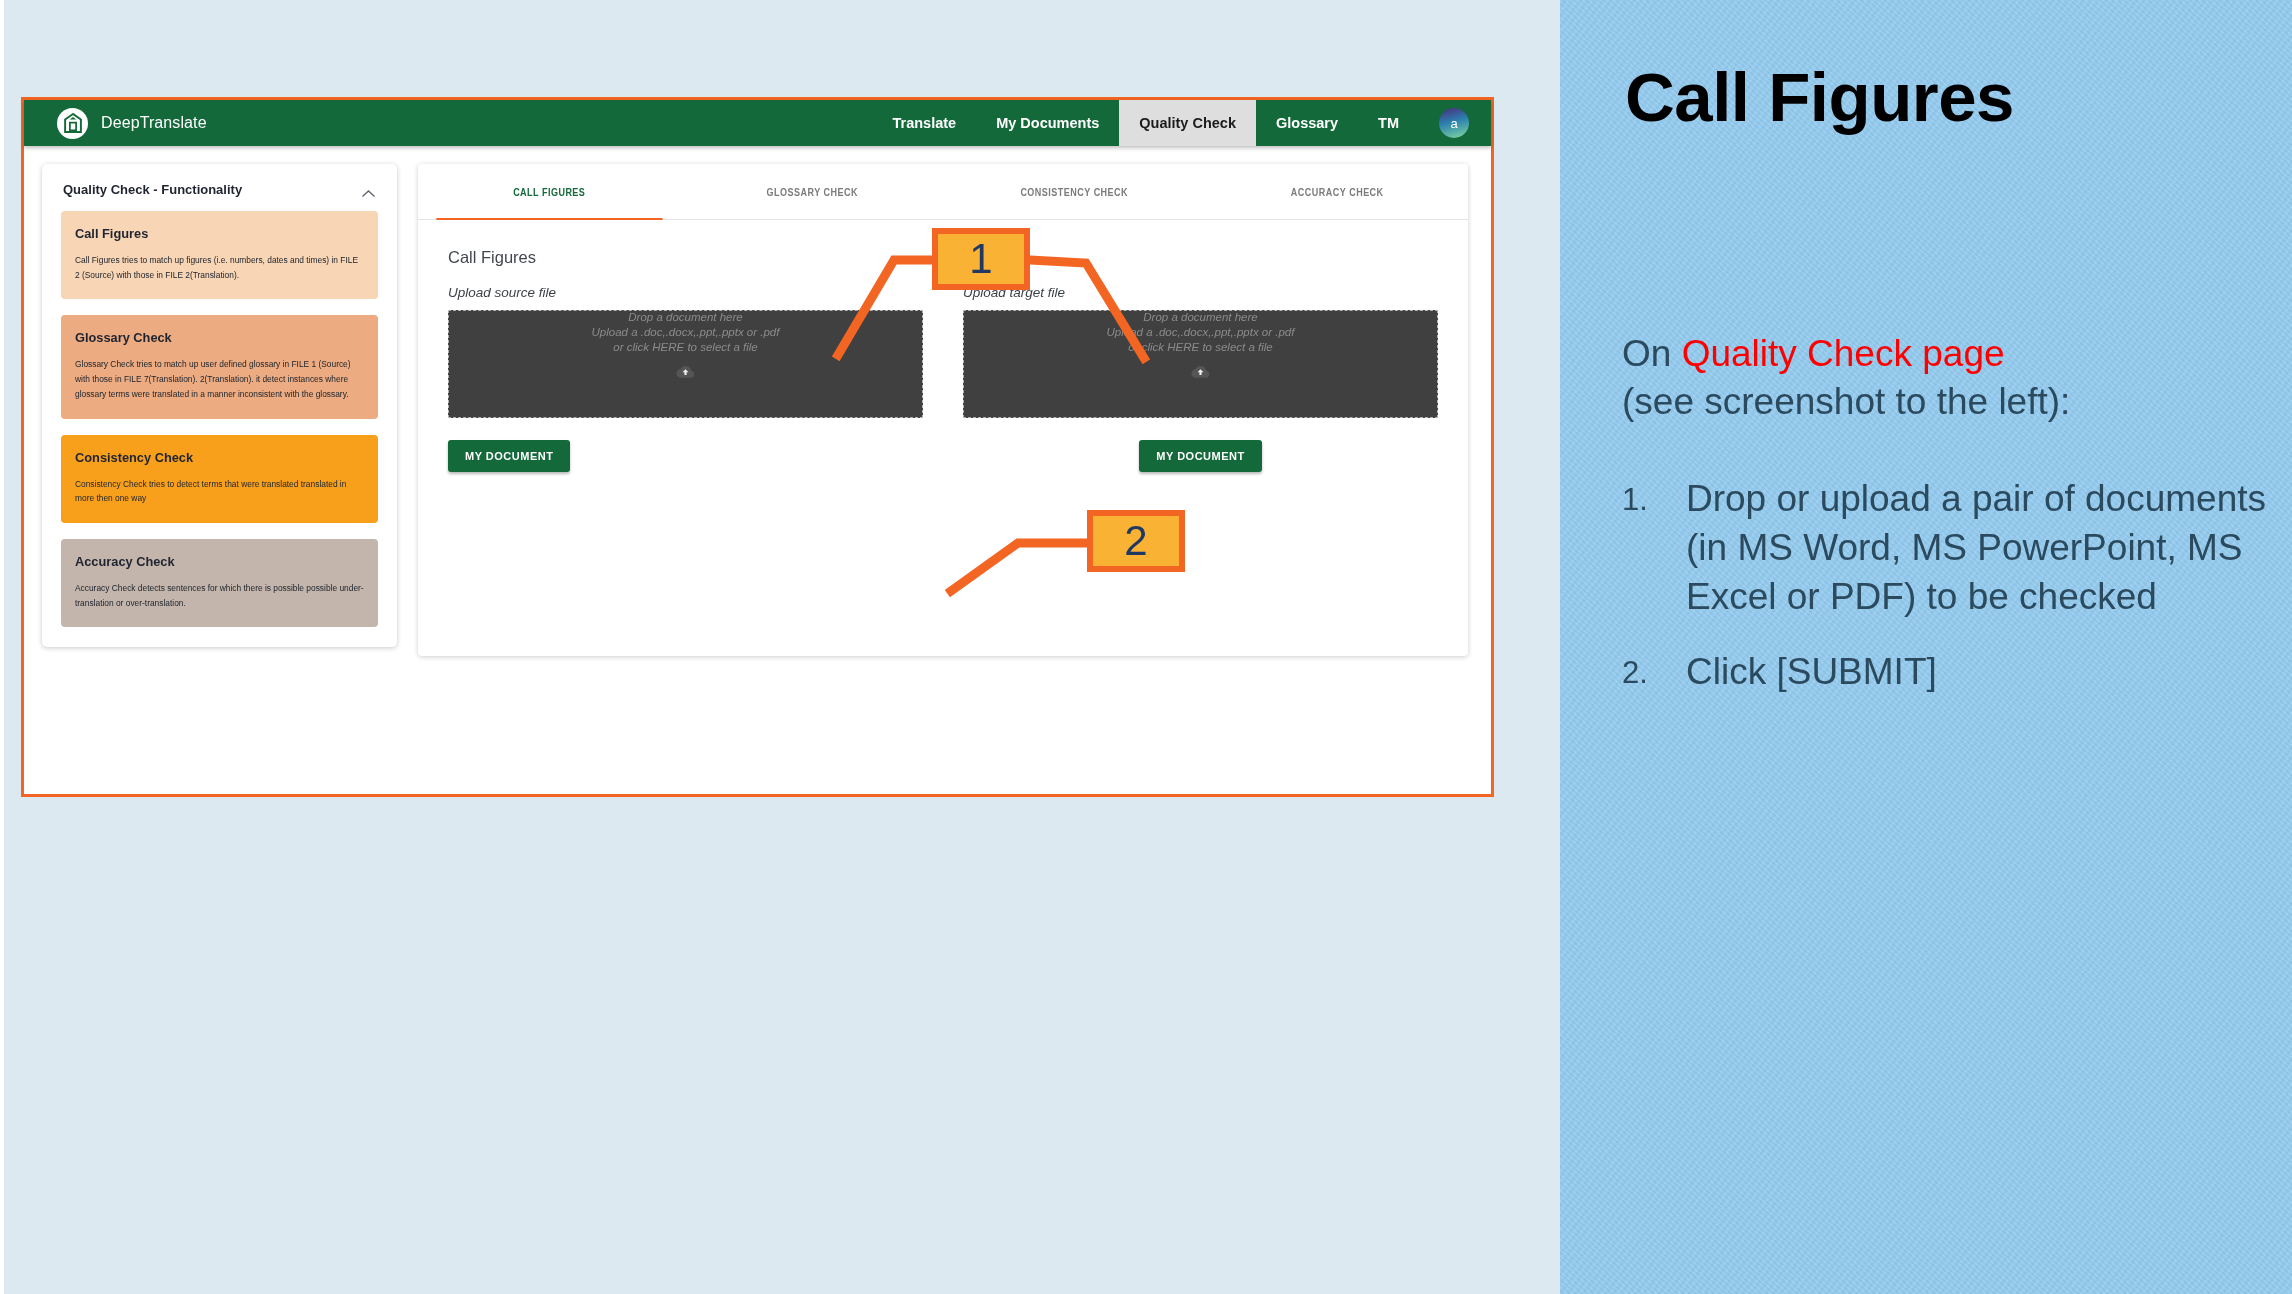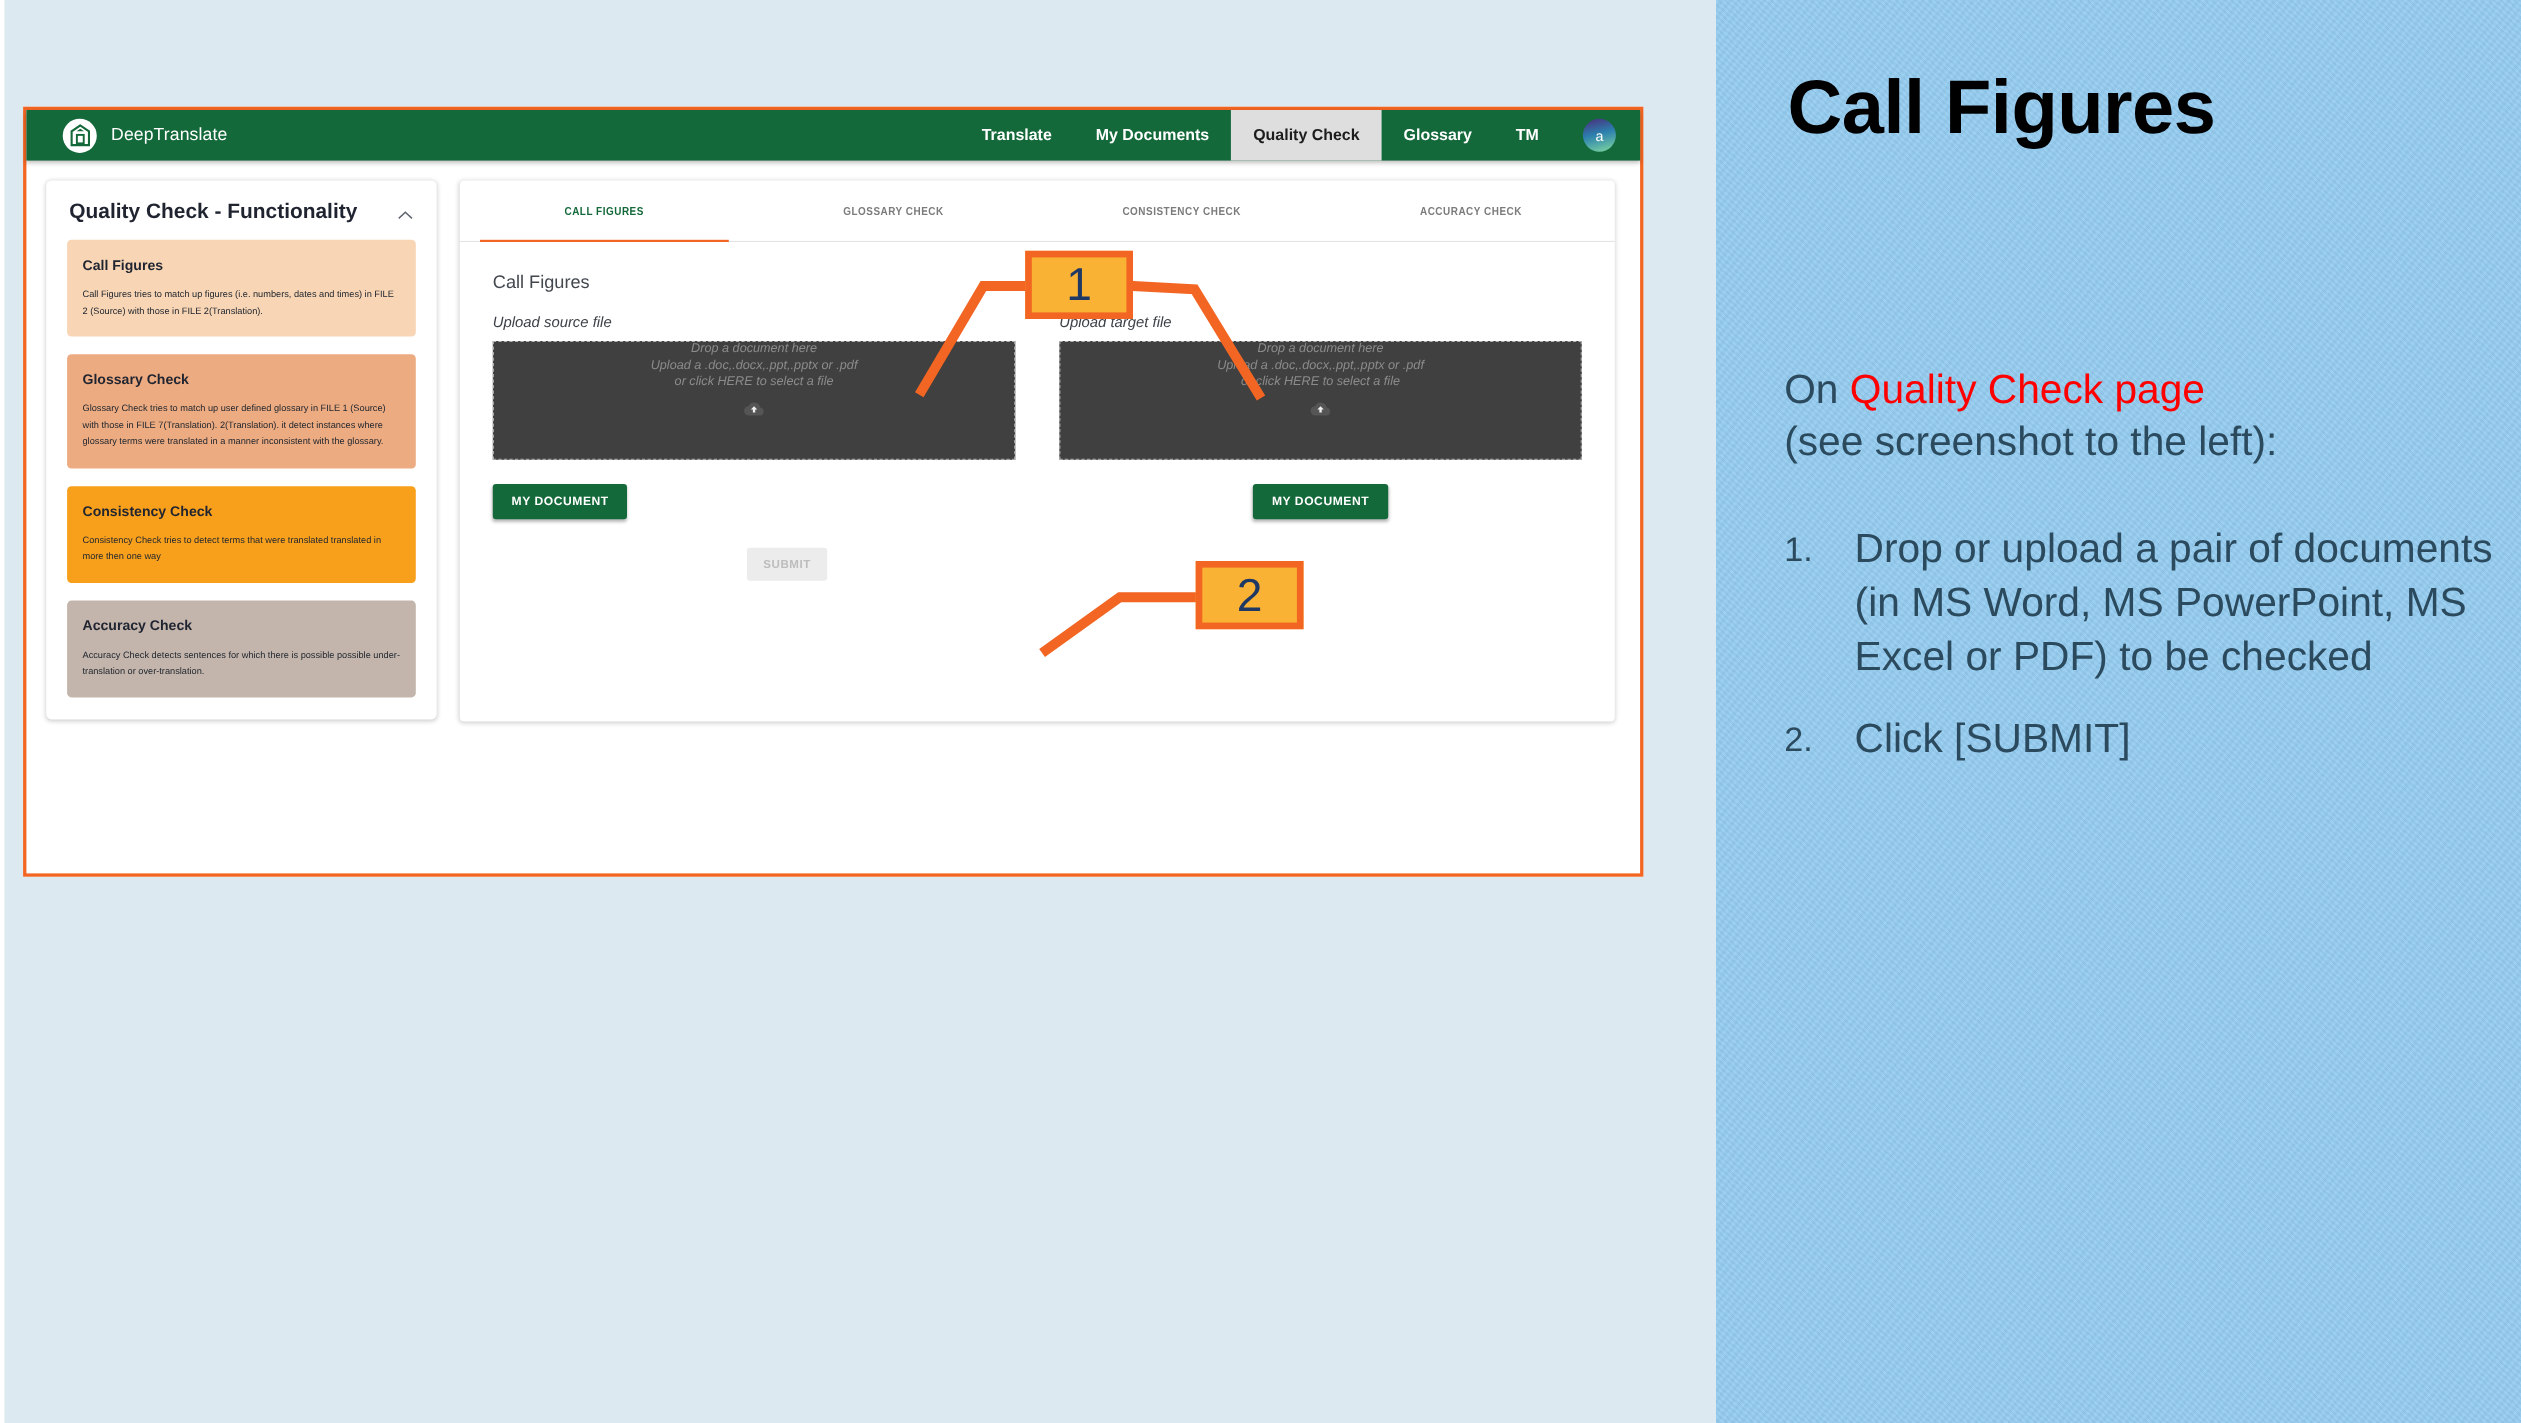--- a/index.html
+++ b/index.html
@@ -75,21 +75,21 @@
     width: 355px;
     background: #ffffff;
     border-radius: 5px;
     box-shadow: 0 1px 5px rgba(0,0,0,.22);
     padding-bottom: 20px;
   }
   #sidebar-head {
     display: flex; align-items: center; justify-content: space-between;
     padding: 18px 21px 14px 21px;
   }
-  #sidebar-title { font-size: 19px; font-weight: bold; color: #1f2430; }
+  #sidebar-title { font-size: 13px; font-weight: bold; color: #1f2430; }
   #chevron-up { width: 15px; height: 10px; flex: 0 0 auto; }
 
   .feature-card {
     margin: 0 19px 16px 19px;
     border-radius: 4px;
     padding: 15px 14px 17px 14px;
   }
   .feature-card:last-child { margin-bottom: 0; }
   .fc-title { font-size: 12.8px; font-weight: bold; color: #1f2430; margin-bottom: 12px; }
   .fc-desc { font-size: 8.4px; line-height: 1.75; color: #20262f; }
@@ -307,23 +307,20 @@
 
         <div class="btn-row">
           <div class="btn-col">
             <button class="btn-mydoc">MY DOCUMENT</button>
           </div>
           <div class="btn-col right">
             <button class="btn-mydoc">MY DOCUMENT</button>
           </div>
         </div>
 
-        <div id="submit-wrap">
-          <button id="btn-submit">SUBMIT</button>
-        </div>
       </section>
 
     </div>
   </div>
 
   <div id="callout-layer">
     <svg width="1560" height="1294" style="position:absolute;left:0;top:0;" aria-hidden="true">
 
       <polyline points="928,260 890,260 834,355" fill="none" stroke="#f26522" stroke-width="9" stroke-linecap="square" stroke-linejoin="miter"></polyline>
 

